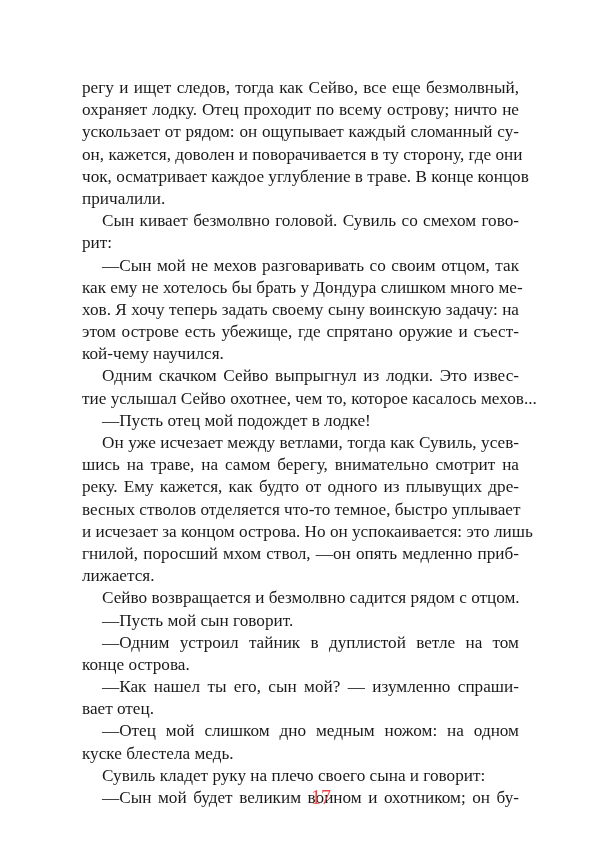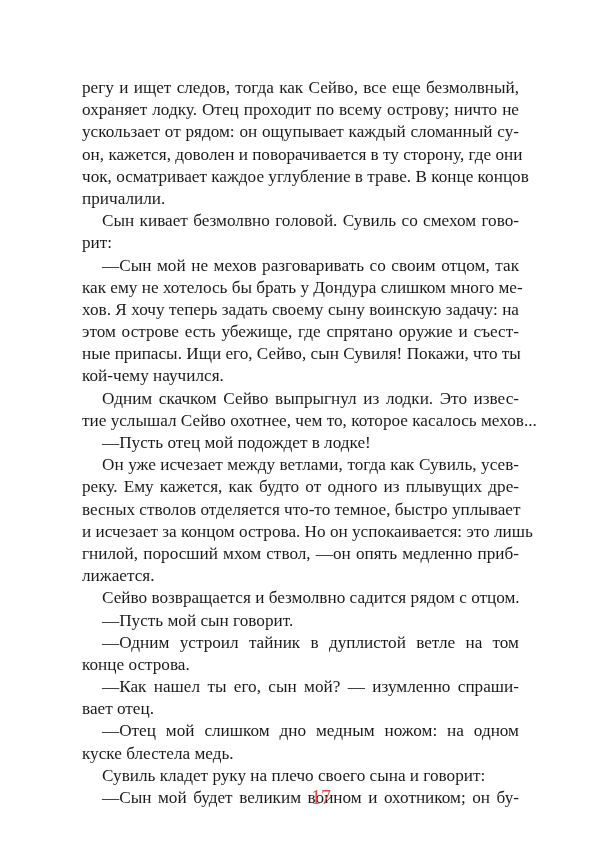--- a/index.html
+++ b/index.html
@@ -43,26 +43,26 @@
     <span class="line">ускользает от рядом: он ощупывает каждый сломанный су-</span>
     <span class="line">он, кажется, доволен и поворачивается в ту сторону, где они</span>
     <span class="line">чок, осматривает каждое углубление в траве. В конце концов</span>
     <span class="line last">причалили.</span>
     <span class="line indent">Сын кивает безмолвно головой. Сувиль со смехом гово-</span>
     <span class="line last">рит:</span>
     <span class="line indent">—Сын мой не мехов разговаривать со своим отцом, так</span>
     <span class="line">как ему не хотелось бы брать у Дондура слишком много ме-</span>
     <span class="line">хов. Я хочу теперь задать своему сыну воинскую задачу: на</span>
     <span class="line">этом острове есть убежище, где спрятано оружие и съест-</span>
-    <span class="line">ные припасы. Ищи его, Сейво, сын Сувиля! Покажи, что ты</span>
     <span class="line last">кой-чему научился.</span>
     <span class="line indent">Одним скачком Сейво выпрыгнул из лодки. Это извес-</span>
     <span class="line">тие услышал Сейво охотнее, чем то, которое касалось мехов...</span>
     <span class="line indent last">—Пусть отец мой подождет в лодке!</span>
     <span class="line indent">Он уже исчезает между ветлами, тогда как Сувиль, усев-</span>
+    <span class="line">шись на траве, на самом берегу, внимательно смотрит на</span>
     <span class="line">реку. Ему кажется, как будто от одного из плывущих дре-</span>
     <span class="line">весных стволов отделяется что-то темное, быстро уплывает</span>
     <span class="line">и исчезает за концом острова. Но он успокаивается: это лишь</span>
     <span class="line">гнилой, поросший мхом ствол, —он опять медленно приб-</span>
     <span class="line last">лижается.</span>
     <span class="line indent">Сейво возвращается и безмолвно садится рядом с отцом.</span>
     <span class="line indent last">—Пусть мой сын говорит.</span>
     <span class="line indent">—Одним устроил тайник в дуплистой ветле на том</span>
     <span class="line last">конце острова.</span>
     <span class="line indent">—Как нашел ты его, сын мой? — изумленно спраши-</span>

